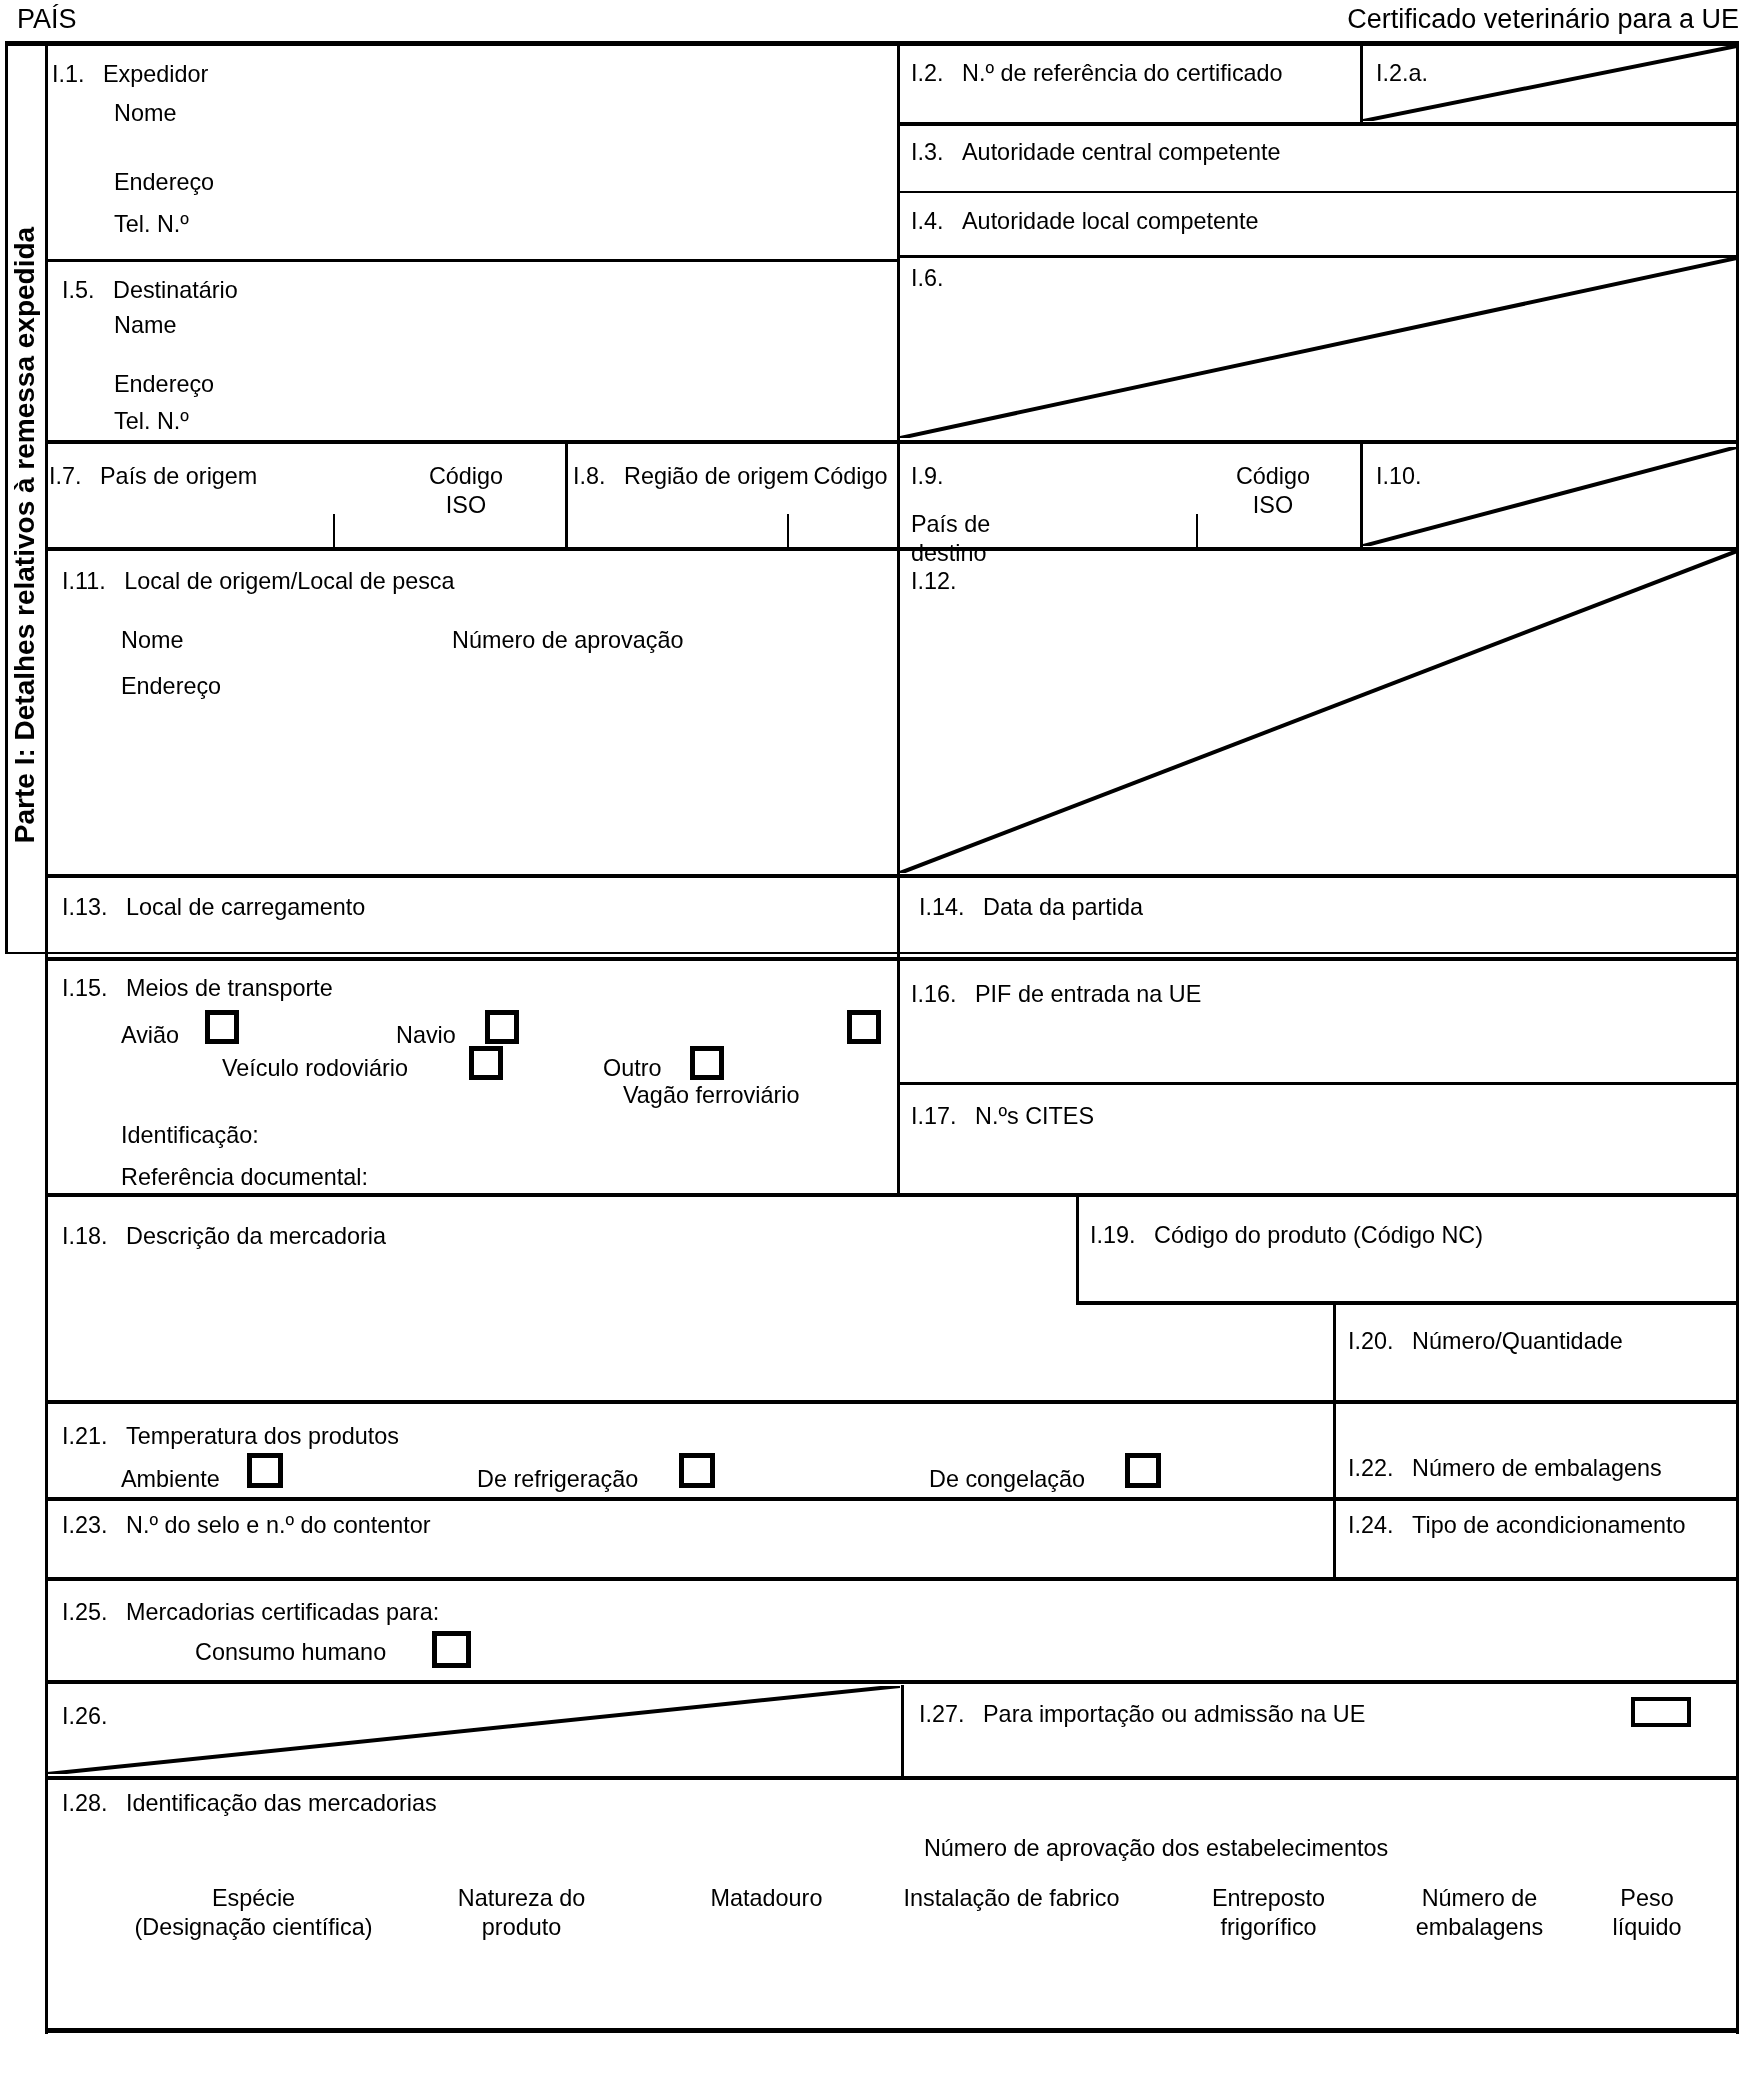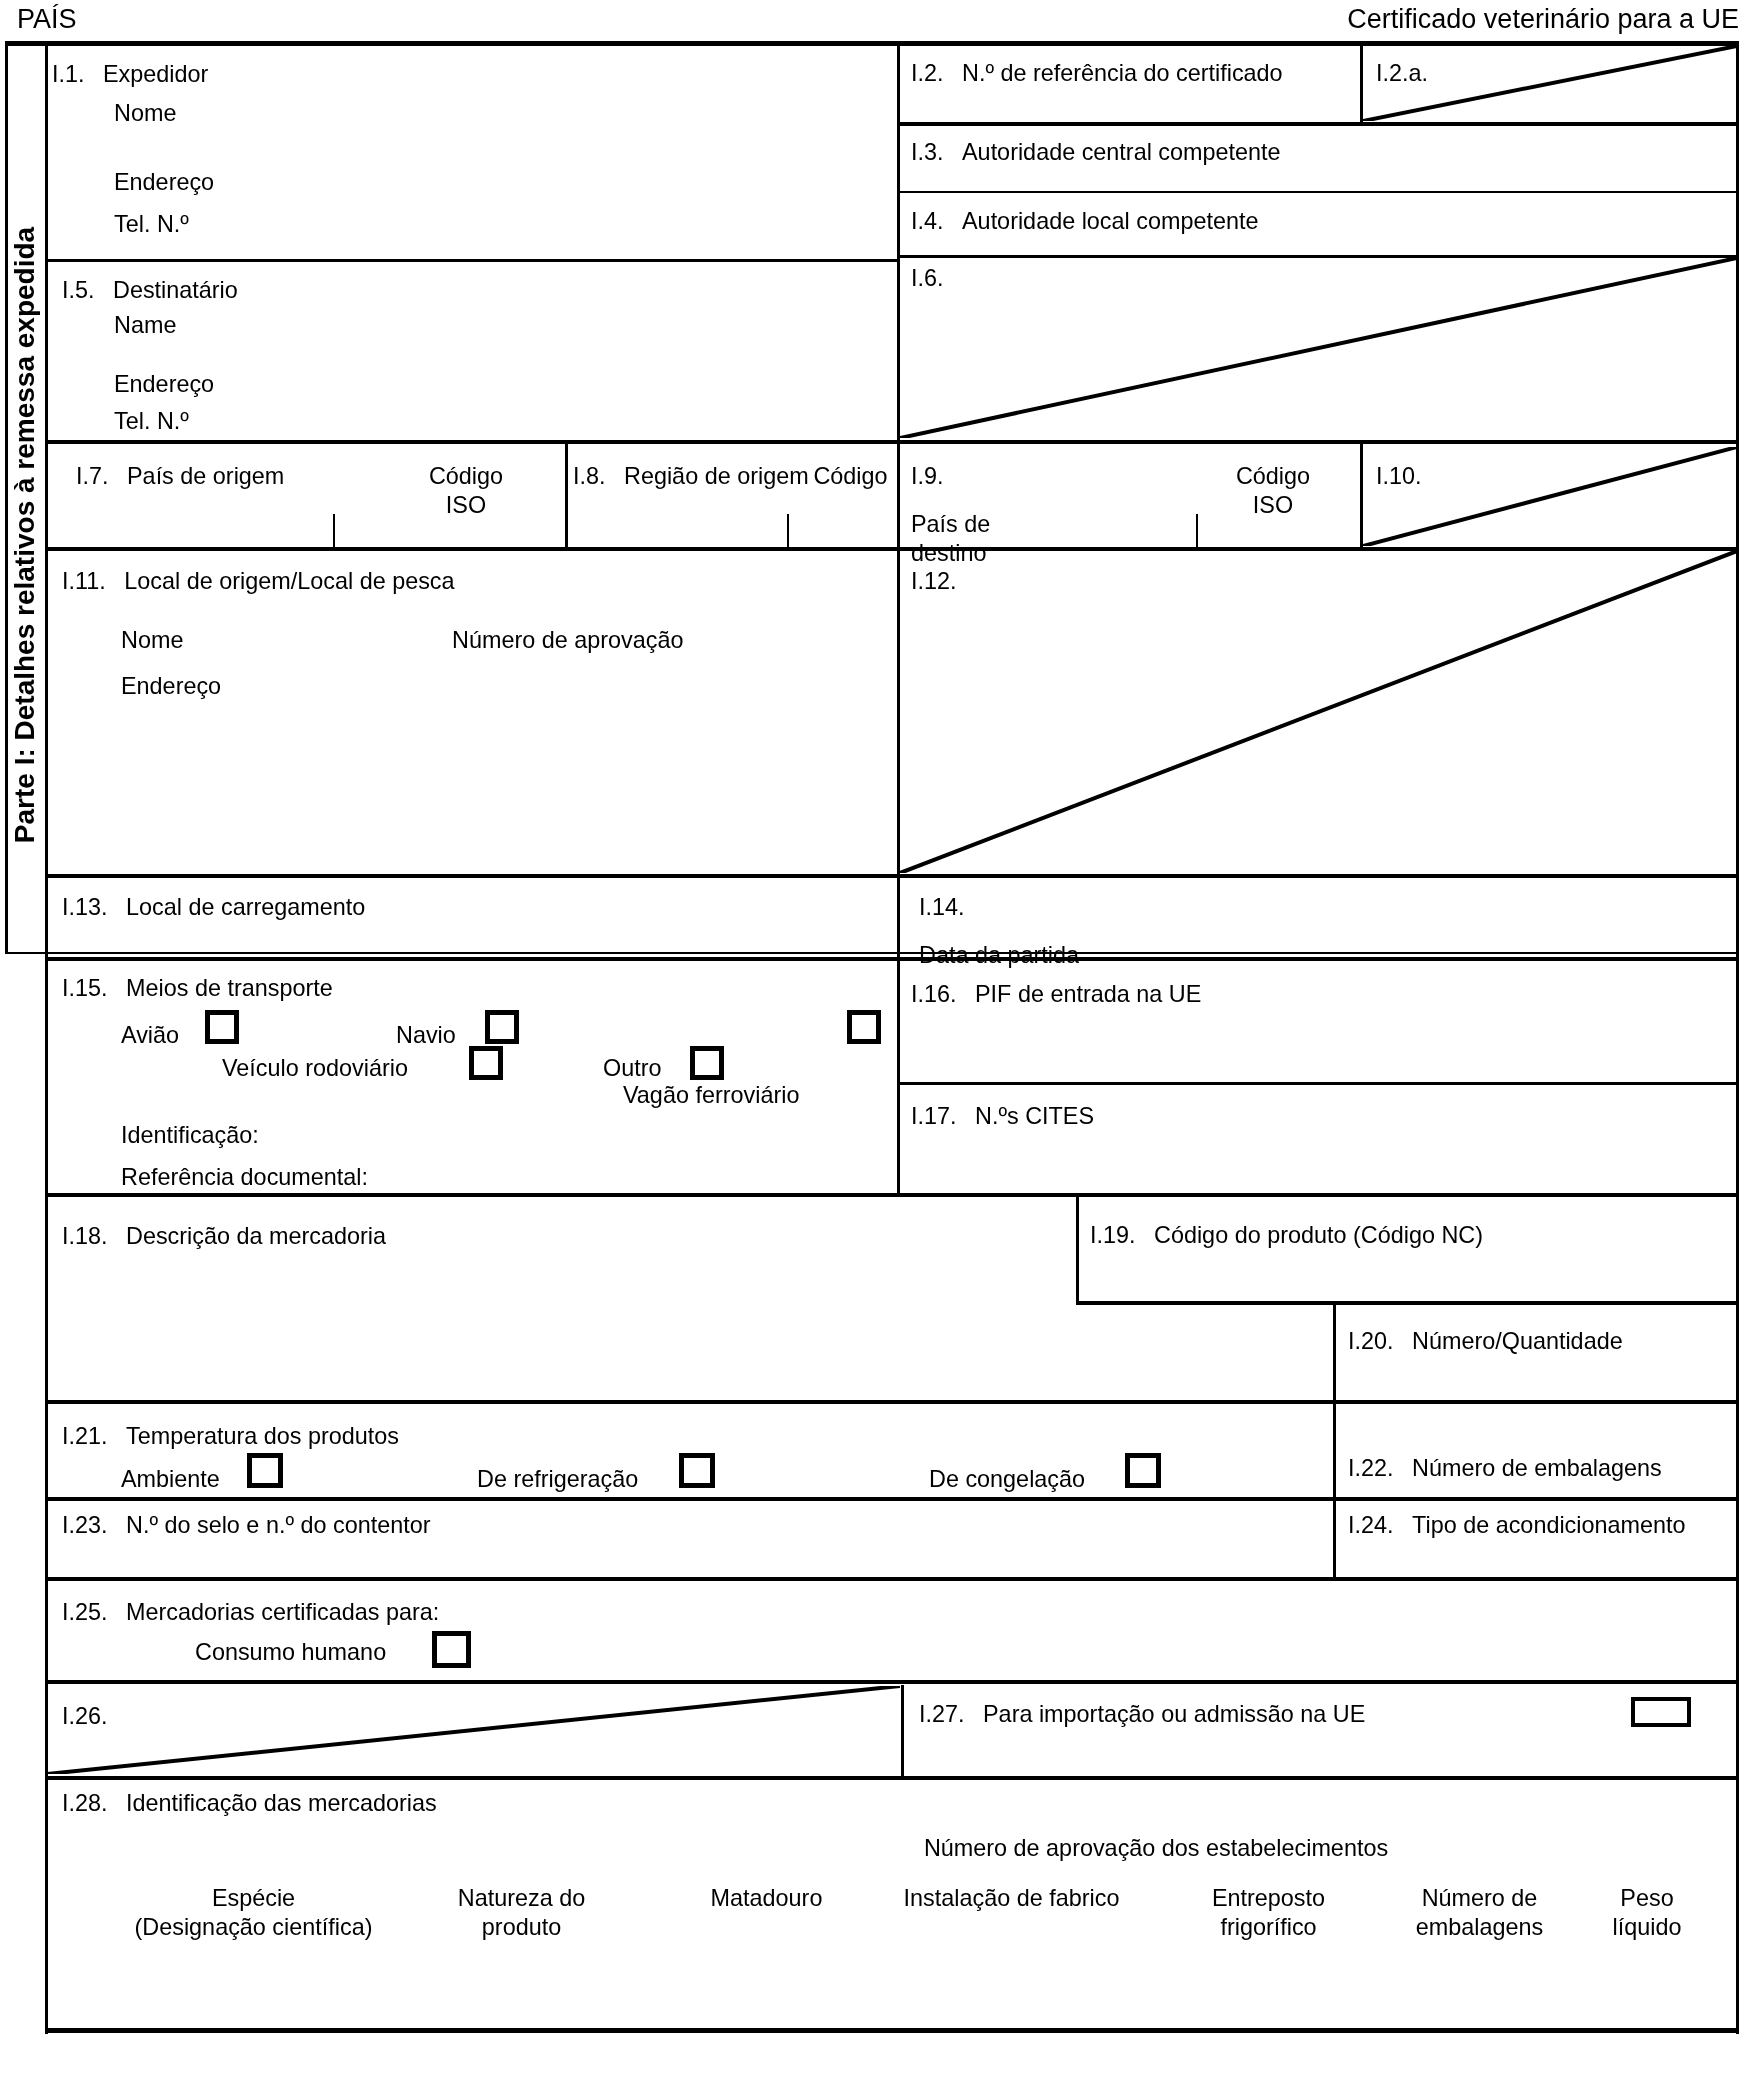--- a/index.html
+++ b/index.html
@@ -121,21 +121,21 @@
 <div class="txt lbl" style="left:62px;top:276px;">
   <span>I.5.</span>
   <span>Destinatário</span>
 </div>
 <div class="txt" style="left:114px;top:311px;">Name</div>
 <div class="txt" style="left:114px;top:370px;">Endereço</div>
 <div class="txt" style="left:114px;top:407px;">Tel. N.º</div>
 
 <div class="txt" style="left:911px;top:264px;">I.6.</div>
 
-<div class="txt lbl" style="left:76px;top:462px;justify-content:space-between;">
+<div class="txt lbl" style="left:49px;top:462px;justify-content:space-between;">
   <span>I.7.</span>
   <span>País de origem</span>
 </div>
 <div class="txt ctr" style="left:395px;top:462px;width:142px;">
   <div>Código</div>
   <div>ISO</div>
 </div>
 <div class="txt lbl" style="left:573px;top:462px;">
   <span>I.8.</span>
   <span>Região de origem</span>
@@ -160,21 +160,21 @@
 </div>
 <div class="txt" style="left:121px;top:626px;">Nome</div>
 <div class="txt" style="left:452px;top:626px;">Número de aprovação</div>
 <div class="txt" style="left:121px;top:672px;">Endereço</div>
 <div class="txt" style="left:911px;top:567px;">I.12.</div>
 
 <div class="txt lbl" style="left:62px;top:893px;">
   <span>I.13.</span>
   <span>Local de carregamento</span>
 </div>
-<div class="txt lbl" style="left:919px;top:893px;flex-direction:column;">
+<div class="txt lbl" style="left:919px;top:893px;">
   <span>I.14.</span>
   <span>Data da partida</span>
 </div>
 
 <div class="txt lbl" style="left:62px;top:974px;">
   <span>I.15.</span>
   <span>Meios de transporte</span>
 </div>
 <div class="txt" style="left:121px;top:1021px;">Avião</div>
 <span class="cb" style="left:205px;top:1010px;width:34px;height:34px;"></span>

